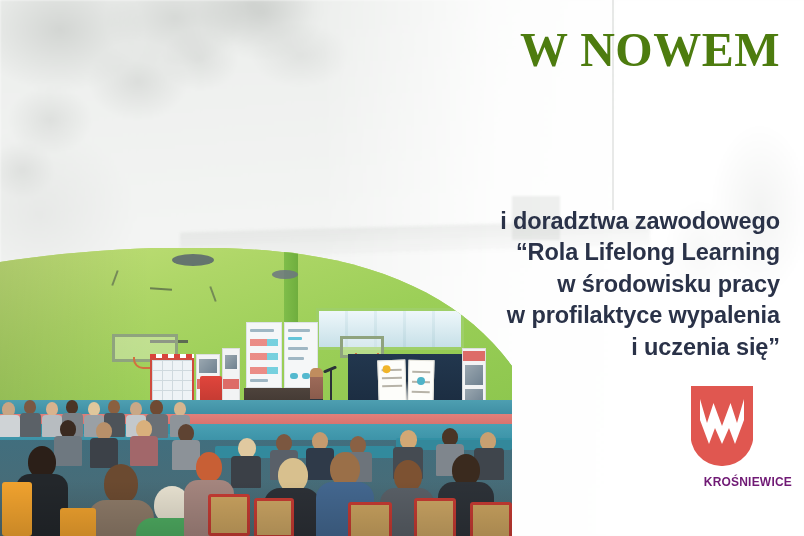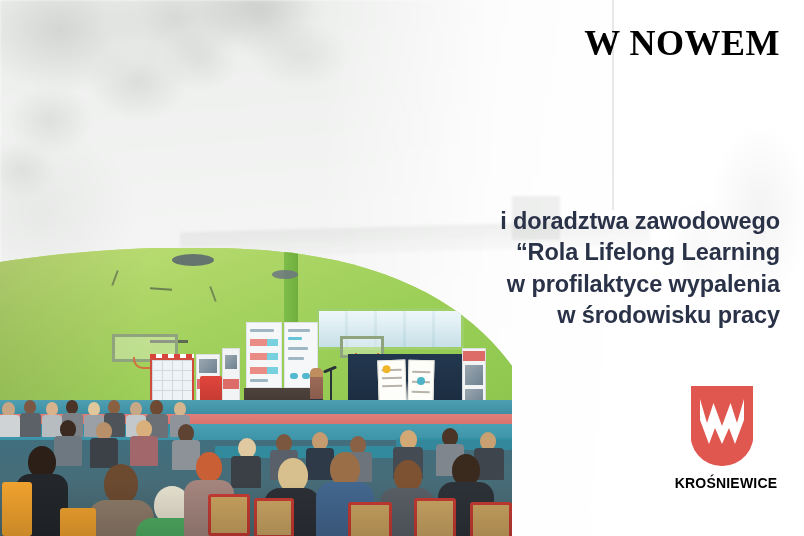--- a/index.html
+++ b/index.html
@@ -175,45 +175,45 @@
     position:absolute; right:24px; top:20px; width:420px;
     text-align:right;
   }
   .t-line1 {
     font-family:"Liberation Serif", serif;
     font-weight:700; font-size:52px; line-height:1.02;
     color:#D21440; letter-spacing:.5px;
   }
   .t-line2 {
     font-family:"Liberation Serif", serif;
-    font-weight:700; font-size:36px; line-height:1.1;
-    color:#000000; letter-spacing:.5px; margin-top:4px;
+    font-weight:700; font-size:48px; line-height:1.1;
+    color:#4d7c0f; letter-spacing:.5px; margin-top:4px;
   }
   .quote-block {
     position:absolute; right:24px; top:206px; width:440px;
     text-align:right;
     font-family:"Liberation Sans", sans-serif;
     font-weight:700; font-size:23.5px; line-height:1.34;
     color:#2A3248; letter-spacing:-.1px;
   }
   .quote-block div { white-space:nowrap; }
 
   
   .logo {
     position:absolute; left:652px; top:386px; width:140px; height:136px;
   }
   .shield {
     position:relative; width:62px; height:80px; margin:0 auto;
   }
   .shield svg { display:block; }
   .logo-name {
-    margin-top:9px; text-align:center; padding-left:8px;
+    margin-top:9px; text-align:right; padding-left:8px;
     font-family:"Liberation Sans", sans-serif;
-    font-weight:700; font-size:14px; letter-spacing:.2px;
-    color:#000000;
+    font-weight:700; font-size:12px; letter-spacing:.2px;
+    color:#701a75;
   }
   .logo-tag {
     margin-top:2px; text-align:right; padding-right:6px;
     font-family:"Liberation Serif", serif;
     font-style:italic; font-size:14px; color:#4a4a4a;
   }
 </style>
 </head>
 <body>
 
@@ -388,22 +388,23 @@
     </div>
   </div>
 
   <div class="title-block">
     <div class="t-line2">W NOWEM</div>
   </div>
 
   <div class="quote-block">
     <div>i doradztwa zawodowego</div>
     <div>“Rola Lifelong Learning</div>
+    <div>w środowisku pracy</div>
     <div>w profilaktyce wypalenia</div>
-    <div>w środowisku pracy</div>
+    <div>i uczenia się”</div>
   </div>
 
   <div class="logo">
     <div class="shield">
       <svg width="62" height="80" viewBox="0 0 62 80" aria-hidden="true">
         <path d="M0,0 H62 V44 A31,31 0 0 1 31,80 A31,31 0 0 1 0,44 Z" fill="#E05750"></path>
         <path d="M9,13 L16,37 L22.5,17 L31,40 L39.5,17 L46,37 L53,13 L53,34 L44,58 L38,42 L31,58 L24,42 L18,58 L9,34 Z" fill="#FFFFFF"></path>
       </svg>
     </div>
     <div class="logo-name">KROŚNIEWICE</div>

